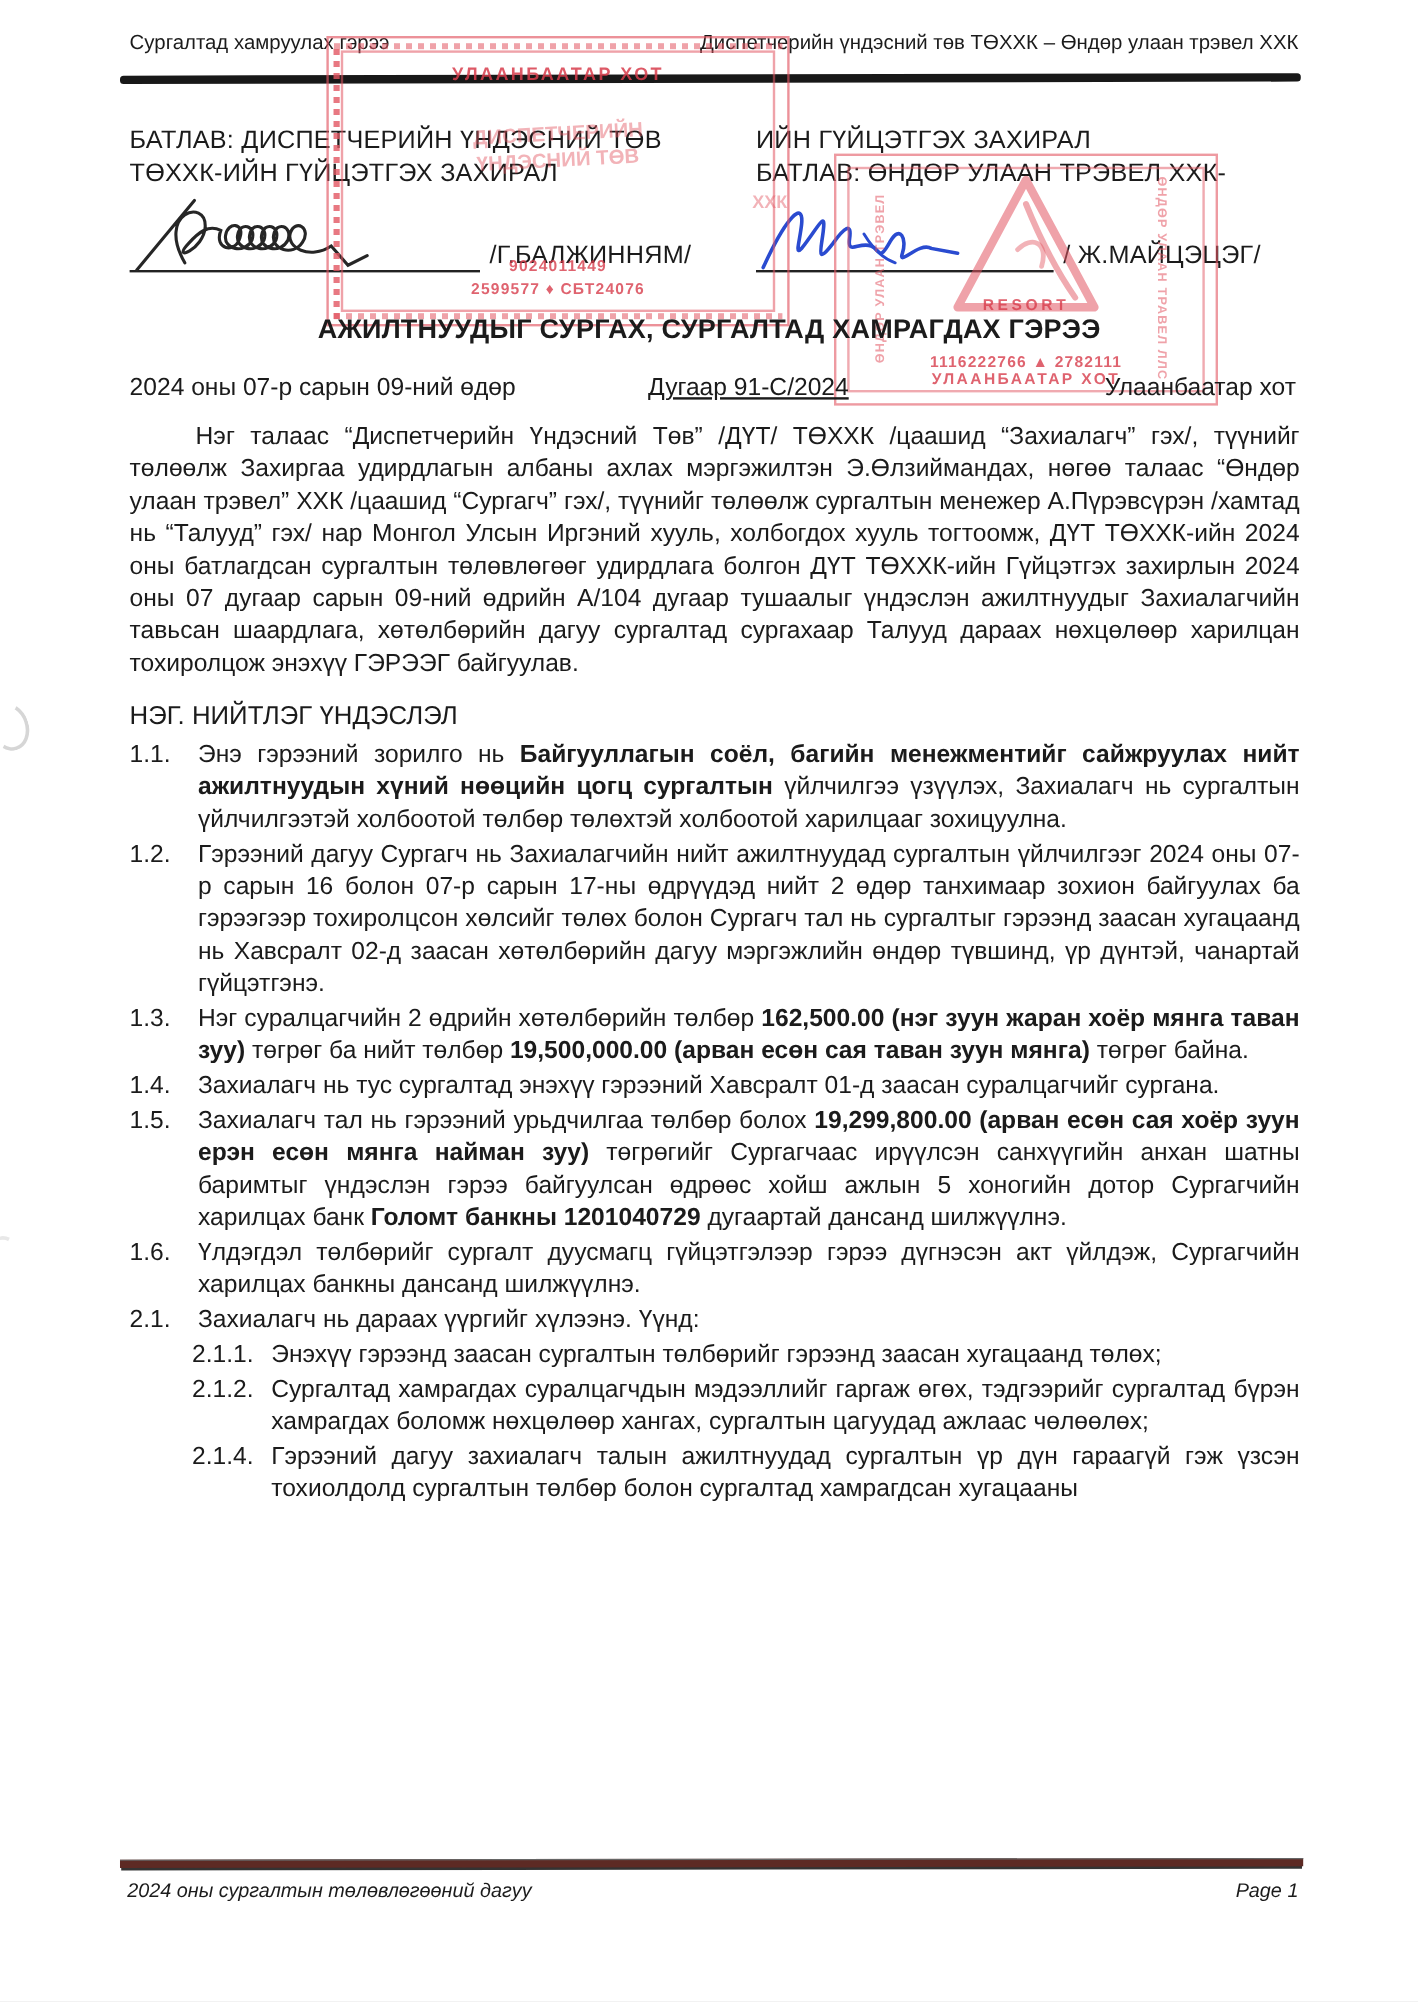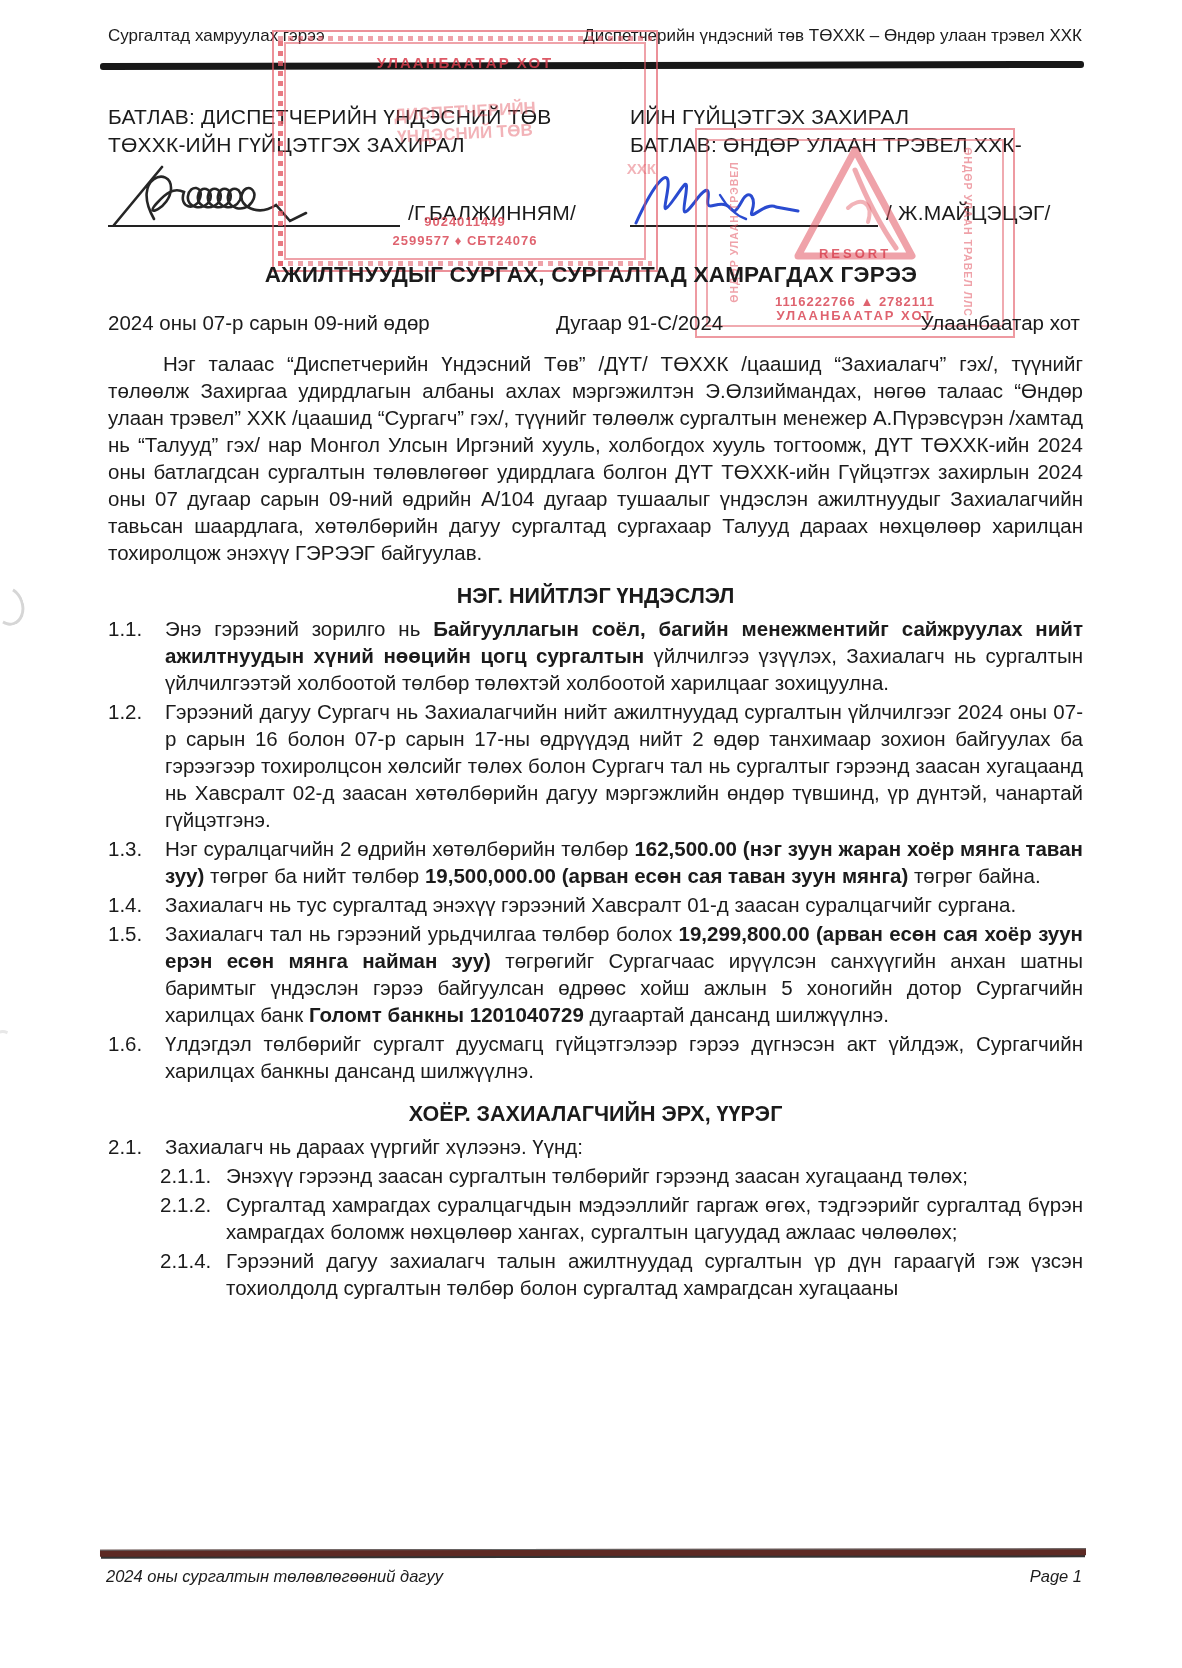--- a/index.html
+++ b/index.html
@@ -23,26 +23,26 @@
   .sig-row{display:flex;align-items:flex-end;margin-top:10px;}
   .sigline{position:relative;border-bottom:2px solid #222;height:56px;}
   .sigline.l{width:292px;}
   .sigline.r{width:248px;}
   .sigline svg{position:absolute;left:0;bottom:-6px;}
   .sig-name{font-size:21px;margin-left:8px;white-space:nowrap;}
   
   .title{position:absolute;top:262px;left:0;width:100%;text-align:center;font-weight:bold;font-size:22.5px;letter-spacing:0.2px;}
   .meta{position:absolute;top:311px;left:108px;right:100px;font-size:20.5px;}
   .meta .m1{position:absolute;left:0;}
-  .meta .m2{position:absolute;left:448px;}
+  .meta .m2{position:absolute;left:432px;text-decoration:underline;}
   .meta .m3{position:absolute;right:2px;}
   
   .body{position:absolute;top:350px;left:108px;width:975px;font-size:20.5px;line-height:27px;text-align:justify;}
   .intro{text-indent:55px;margin:0;}
-  .sec-h{text-align:center;font-weight:bold;font-size:21.5px;margin:17px 0 5px 0;}
+  .sec-h{font-weight:normal;font-size:21.5px;margin:17px 0 5px 0;}
   .item{display:flex;margin-bottom:2px;}
   .item .num{flex:0 0 57px;}
   .item.lvl2{padding-left:52px;}
   .item.lvl2 .num{flex:0 0 66px;}
   .item .txt{flex:1;text-align:justify;}
   .b{font-weight:bold;}
   
   .f-line{position:absolute;top:1549px;left:100px;right:96px;height:6px;background:#5d2a24;border-top:1px solid #666;box-shadow:0 3px 0 -1px #333;transform:rotate(-0.08deg);}
   .f-row{position:absolute;top:1567px;left:106px;right:100px;display:flex;justify-content:space-between;font-size:16.5px;font-style:italic;}
   
@@ -160,21 +160,20 @@
           <div class="txt"><span>Захиалагч нь тус сургалтад энэхүү гэрээний Хавсралт 01-д заасан суралцагчийг сургана.</span></div>
         </div>
         <div class="item lvl1">
           <span class="num">1.5.</span>
           <div class="txt"><span>Захиалагч тал нь гэрээний урьдчилгаа төлбөр болох </span><span class="b">19,299,800.00 (арван есөн сая хоёр зуун ерэн есөн мянга найман зуу)</span><span> төгрөгийг Сургагчаас ирүүлсэн санхүүгийн анхан шатны баримтыг үндэслэн гэрээ байгуулсан өдрөөс хойш ажлын 5 хоногийн дотор Сургагчийн харилцах банк </span><span class="b">Голомт банкны 1201040729</span><span> дугаартай дансанд шилжүүлнэ.</span></div>
         </div>
         <div class="item lvl1">
           <span class="num">1.6.</span>
           <div class="txt"><span>Үлдэгдэл төлбөрийг сургалт дуусмагц гүйцэтгэлээр гэрээ дүгнэсэн акт үйлдэж, Сургагчийн харилцах банкны дансанд шилжүүлнэ.</span></div>
         </div>
-        <div class="sec-h">ХОЁР. ЗАХИАЛАГЧИЙН ЭРХ, ҮҮРЭГ</div>
         <div class="item lvl1">
           <span class="num">2.1.</span>
           <div class="txt"><span>Захиалагч нь дараах үүргийг хүлээнэ. Үүнд:</span></div>
         </div>
         <div class="item lvl2">
           <span class="num">2.1.1.</span>
           <div class="txt"><span>Энэхүү гэрээнд заасан сургалтын төлбөрийг гэрээнд заасан хугацаанд төлөх;</span></div>
         </div>
         <div class="item lvl2">
           <span class="num">2.1.2.</span>

